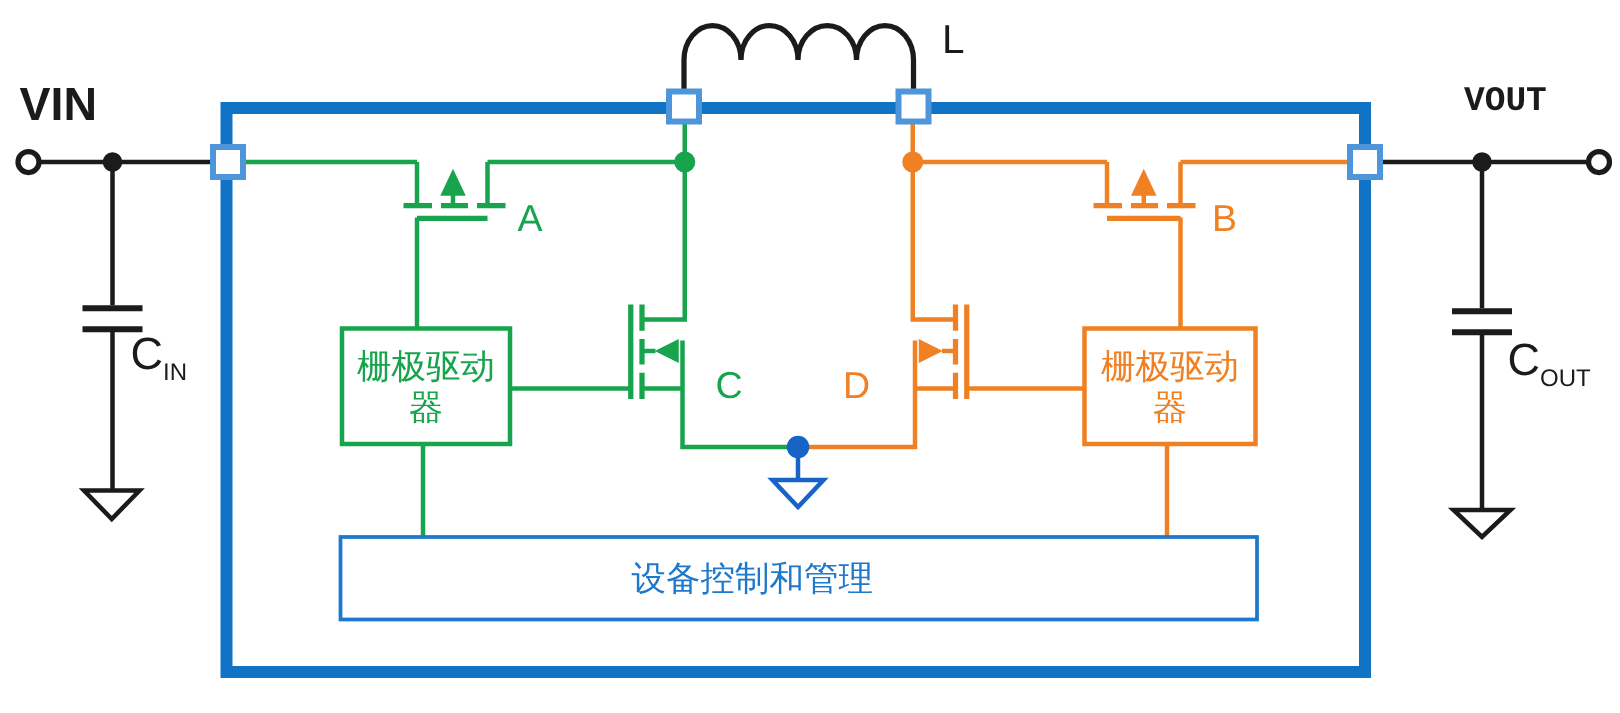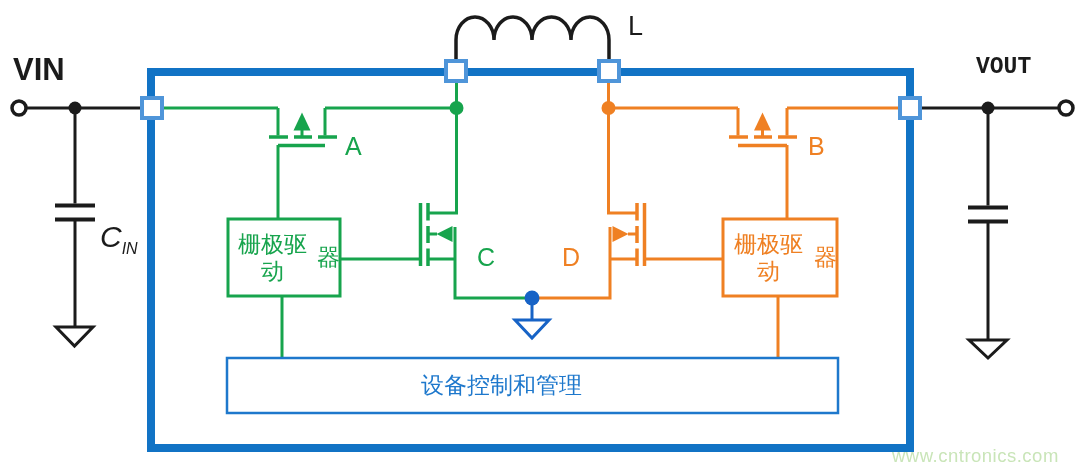--- a/index.html
+++ b/index.html
@@ -16,21 +16,21 @@
   .w{fill:none;stroke-width:3;}
   .w35{fill:none;stroke-width:3.5;}
   .k{stroke:var(--ink);} .g{stroke:var(--green);} .o{stroke:var(--orange);}
   .fg{fill:var(--green);stroke:none;} .fo{fill:var(--orange);stroke:none;} .fk{fill:var(--ink);stroke:none;}
   .lbl{position:absolute; white-space:nowrap; color:var(--ink);}
   .lbl.bold{font-weight:700;}
   .lbl.green{color:var(--green);} .lbl.orange{color:var(--orange);}
   .cap{font-size:30px; color:var(--ink);}
   .cap .sub{font-size:16px; vertical-align:-7px; letter-spacing:0;}
   .boxtext{
-    position:absolute; display:flex; flex-direction:row;
+    position:absolute; display:flex; flex-direction:column;
     align-items:center; justify-content:center; text-align:center;
     font-size:23px; line-height:27px;
   }
   .ctltext{
     position:absolute; display:flex; align-items:center; justify-content:center;
     font-size:23px; color:var(--ctl-blue);
   }
   .watermark{position:absolute; font-size:18.5px; color:var(--wm); letter-spacing:0.5px;}
 </style>
 </head>
@@ -143,32 +143,34 @@
   <div class="lbl" style="left:628px; top:11px; font-size:27px;">L</div>
 
   <div class="lbl green" style="left:345px; top:132px; font-size:25px;">A</div>
 
   <div class="lbl orange" style="left:808px; top:132px; font-size:25px;">B</div>
 
   <div class="lbl green" style="left:477px; top:243px; font-size:25px;">C</div>
 
   <div class="lbl orange" style="left:562px; top:243px; font-size:25px;">D</div>
 
-  <div class="lbl cap" style="left:100px; top:220px;font-style:italic;">
+  <div class="lbl cap" style="left:87px; top:220px;">
     <span>C</span><span class="sub">IN</span>
   </div>
 
+  <div class="lbl cap" style="left:1005px; top:224px;">
+    <span>C</span><span class="sub">OUT</span>
+  </div>
 
   <div class="boxtext" style="left:228px; top:219px; width:112px; height:77px; color:var(--green);">
     <span>栅极驱动</span>
     <span>器</span>
   </div>
 
   <div class="boxtext" style="left:723px; top:219px; width:114px; height:77px; color:var(--orange);">
     <span>栅极驱动</span>
     <span>器</span>
   </div>
 
   <div class="ctltext" style="left:227px; top:358px; width:549px; height:55px;">设备控制和管理</div>
 
-  <div class="watermark" style="left:892px; top:445px;">www.cntronics.com</div>
 
 </div>
 
 </body></html>

